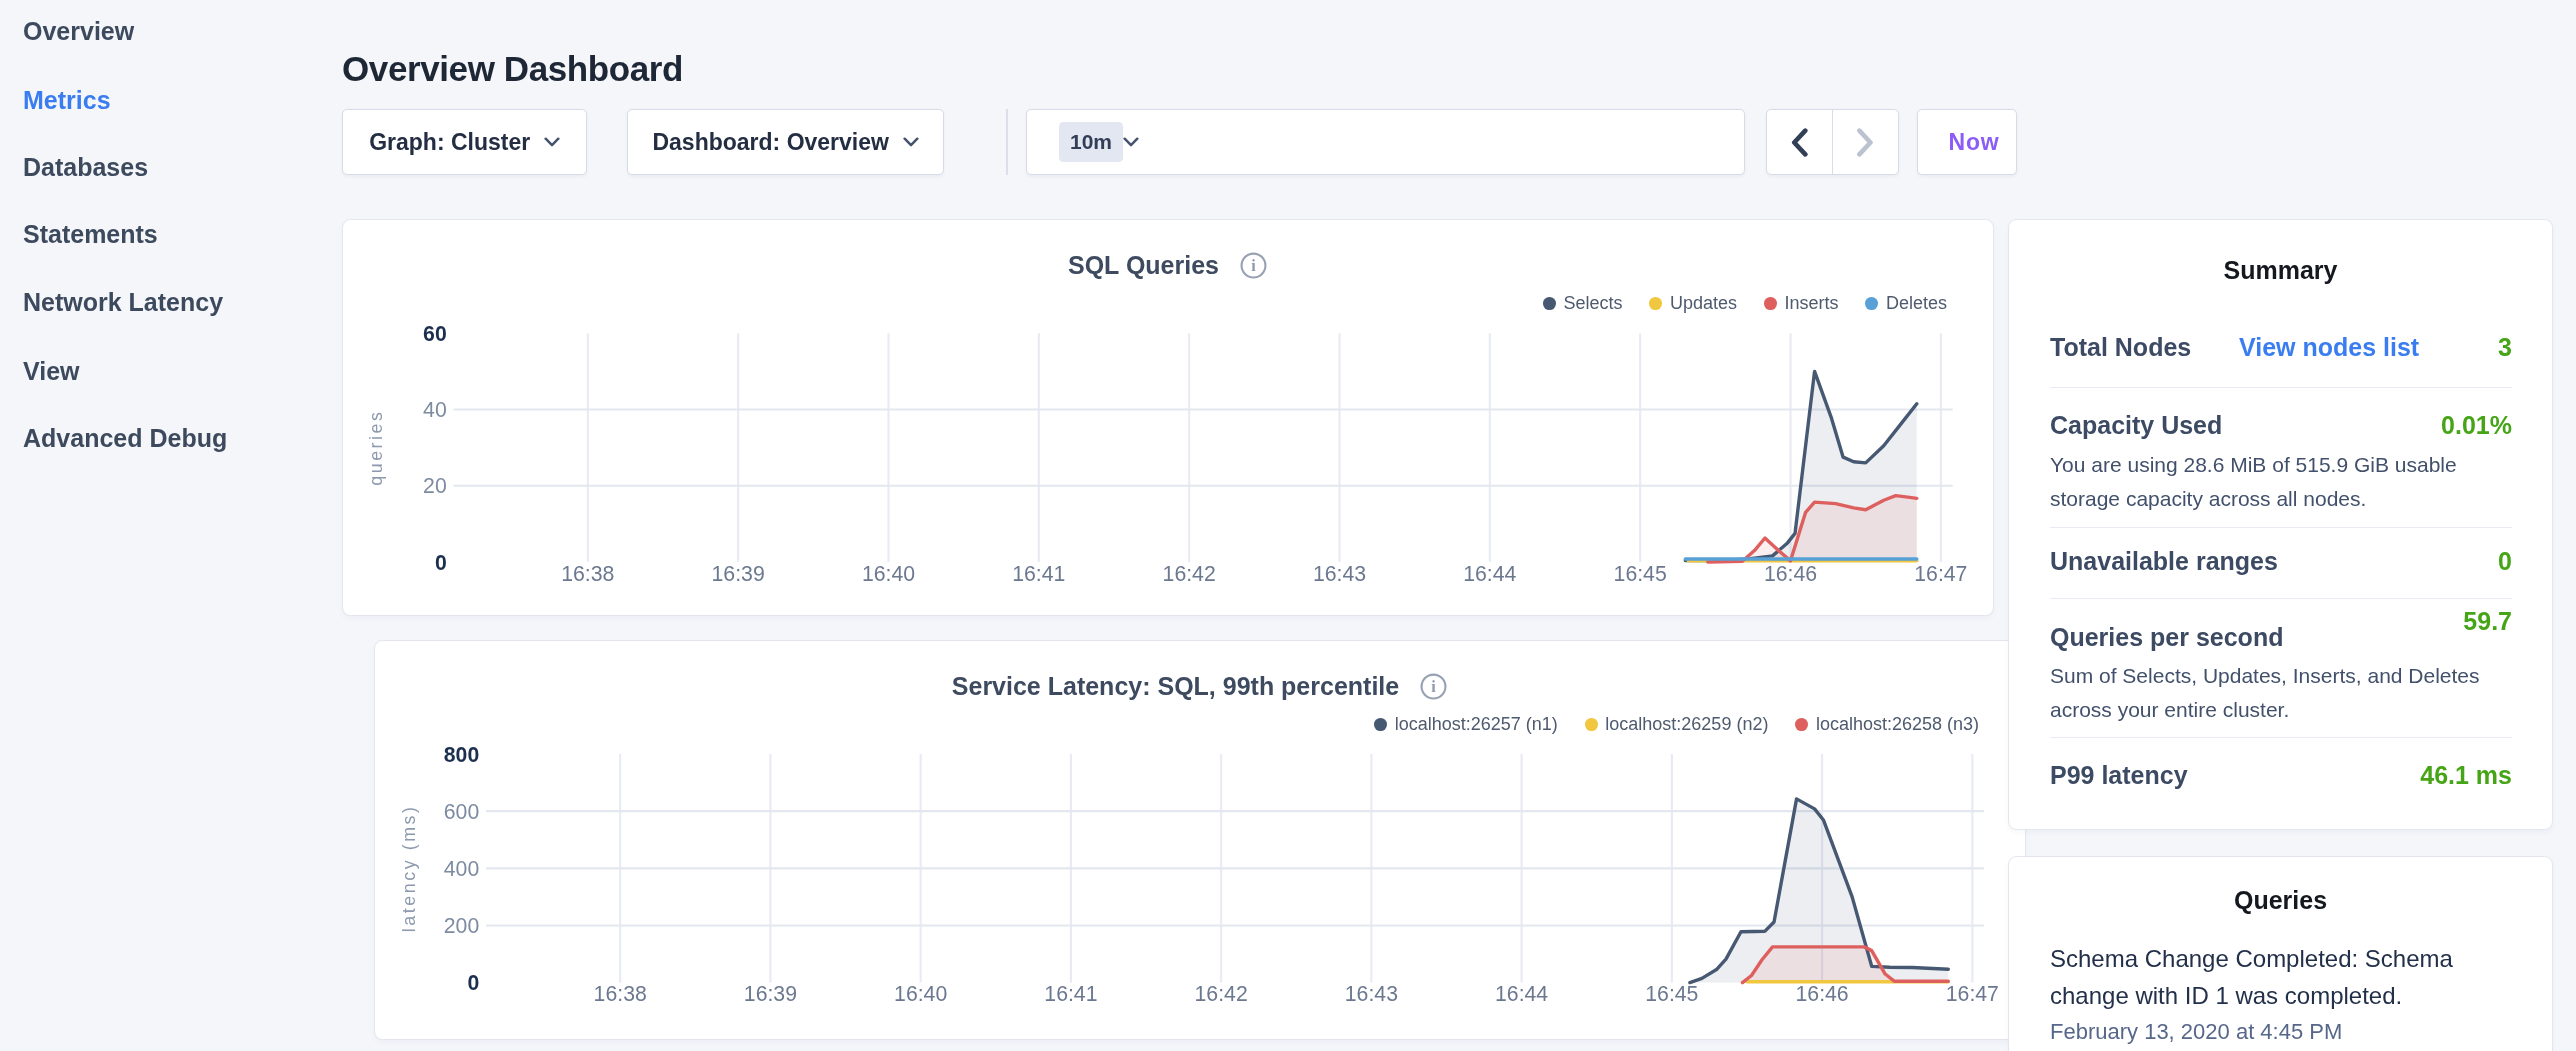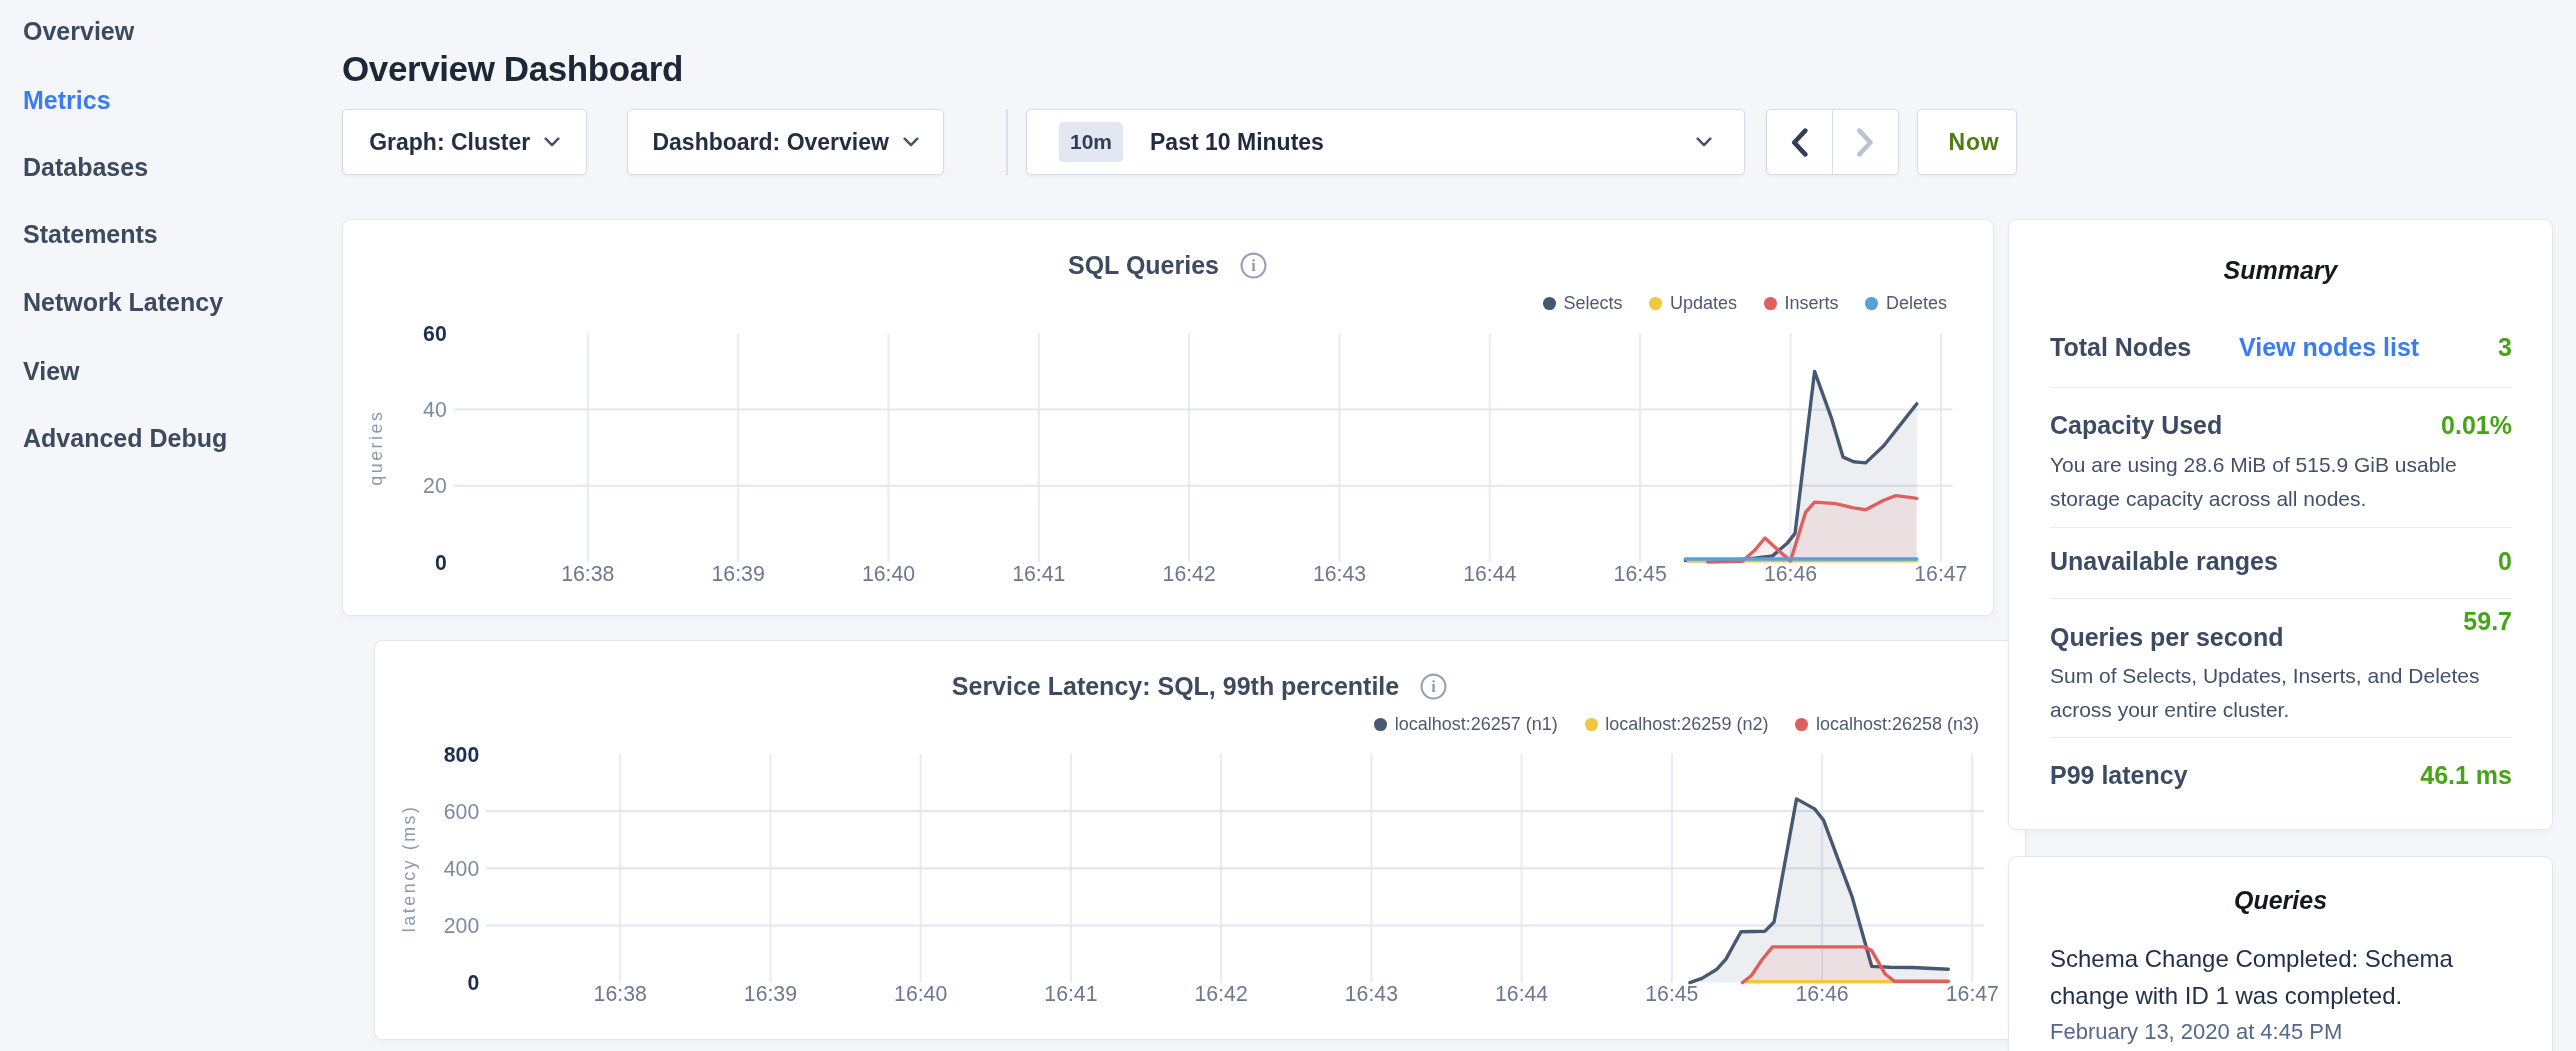--- a/index.html
+++ b/index.html
@@ -23,21 +23,21 @@
   .dd2{left:627px;width:317px;}
   .ctl-divider{position:absolute;left:1006px;top:109px;width:1.7px;height:66px;background:#dcdfe9;}
   .timesel{left:1026px;width:719px;padding:0 32px;cursor:pointer;}
   .badge{background:#e3e7f2;border-radius:4.3px;padding:7.7px 11px;font-size:21px;
          font-weight:700;color:#323e57;}
   .time-label{margin-left:27px;font-size:23px;font-weight:700;color:#1f2940;flex:1;}
   .arrow-group{left:1766px;width:133px;padding:0;overflow:hidden;cursor:default;}
   .arrow-btn{width:65px;height:100%;display:flex;align-items:center;justify-content:center;cursor:pointer;}
   .arrow-btn.next{border-left:1.7px solid #d8dce7;cursor:default;}
   .now-btn{left:1917px;width:100px;justify-content:center;font-size:23px;font-weight:700;
-           color:#4d7c0f;letter-spacing:0.9px;cursor:default;padding-left:14px;}
+           color:#8b5cf6;letter-spacing:0.9px;cursor:default;padding-left:14px;}
 
   
   .card{position:absolute;background:#fff;border:1.7px solid #e3e6ef;border-radius:8.5px;
         box-sizing:border-box;box-shadow:0 2.6px 5.1px rgba(60,70,90,0.04);}
   .chart-card1{left:342px;top:219px;width:1652px;height:397px;}
   .chart-card2{left:342px;top:640px;width:1652px;height:400px;margin-left:32px;}
   .summary-card{left:2008px;top:219px;width:545px;height:611px;}
   .events-card{left:2008px;top:856px;width:545px;height:221px;}
 
   
@@ -50,21 +50,21 @@
   .plot{position:absolute;left:0;top:0;}
   .vgrid{stroke:#e8ebf4;stroke-width:2.5;}
   .hgrid{stroke:#e3e7f0;stroke-width:2.5;}
   .xlab{font:25px "Liberation Sans",sans-serif;fill:#6b788f;text-anchor:middle;}
   .ylab{font:25px "Liberation Sans",sans-serif;fill:#7d8ba1;text-anchor:end;}
   .ylab.strong{font-weight:700;fill:#1c2f4e;}
   .unit{font:21px "Liberation Sans",sans-serif;fill:#8d99ad;letter-spacing:3px;text-anchor:middle;}
 
   
   .panel-title{position:absolute;left:0;right:0;text-align:center;font-size:25px;
-               font-weight:700;color:#14181f;font-style:italic;}
+               font-weight:700;color:#14181f;}
   .srow-label{position:absolute;left:41px;font-size:25px;font-weight:700;color:#3c4a63;}
   .srow-value{position:absolute;right:40px;font-size:25px;font-weight:700;color:#46a417;}
   .srow-link{position:absolute;left:230px;font-size:25px;font-weight:600;color:#3a7df0;cursor:pointer;}
   .srow-desc{position:absolute;left:41px;width:463px;font-size:21px;color:#42506b;line-height:34px;}
   .sdivider{position:absolute;left:41px;right:40px;height:0.9px;background:#e8ebf2;}
   .event-msg{position:absolute;left:41px;width:429px;font-size:24px;color:#233049;line-height:37px;}
   .event-time{position:absolute;left:41px;font-size:22px;color:#56678a;}
 
   .info-icon{display:inline-flex;cursor:pointer;}
 </style>
@@ -94,21 +94,20 @@
   <div class="ctl dd dd2">
     <span>Dashboard: Overview</span>
     <svg width="16" height="10.2" viewBox="0 0 19 12">
         <polyline points="2,2 9.5,9.5 17,2" fill="none" stroke="#46536d" stroke-width="3" stroke-linecap="round" stroke-linejoin="round"></polyline>
       </svg>
   </div>
   <div class="ctl-divider"></div>
 
   <div class="ctl timesel">
     <span class="badge">10m</span>
-    <span class="time-label">Past 10 Minutes</span>
     <svg width="16" height="10.2" viewBox="0 0 19 12">
         <polyline points="2,2 9.5,9.5 17,2" fill="none" stroke="#46536d" stroke-width="3" stroke-linecap="round" stroke-linejoin="round"></polyline>
       </svg>
   </div>
 
   <div class="ctl arrow-group">
     <div class="arrow-btn prev">
       <svg width="18.7" height="29" viewBox="0 0 22 34">
           <polyline points="18,3 5,17 18,31" fill="none" stroke="#333f57" stroke-width="5.5" stroke-linecap="round" stroke-linejoin="round"></polyline>
         </svg>

